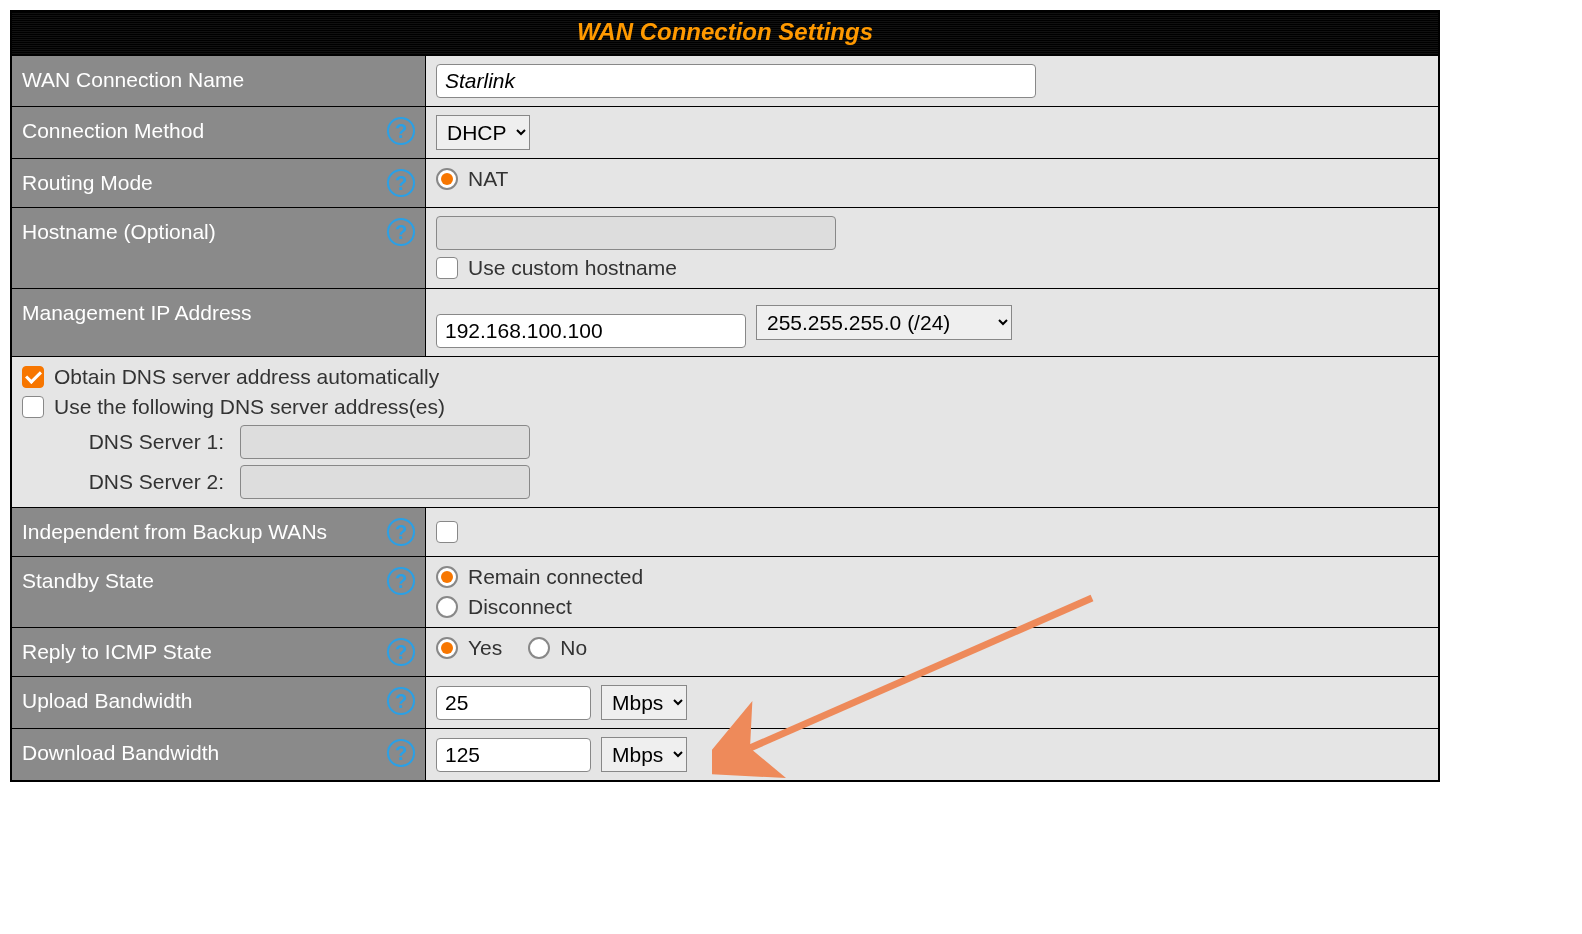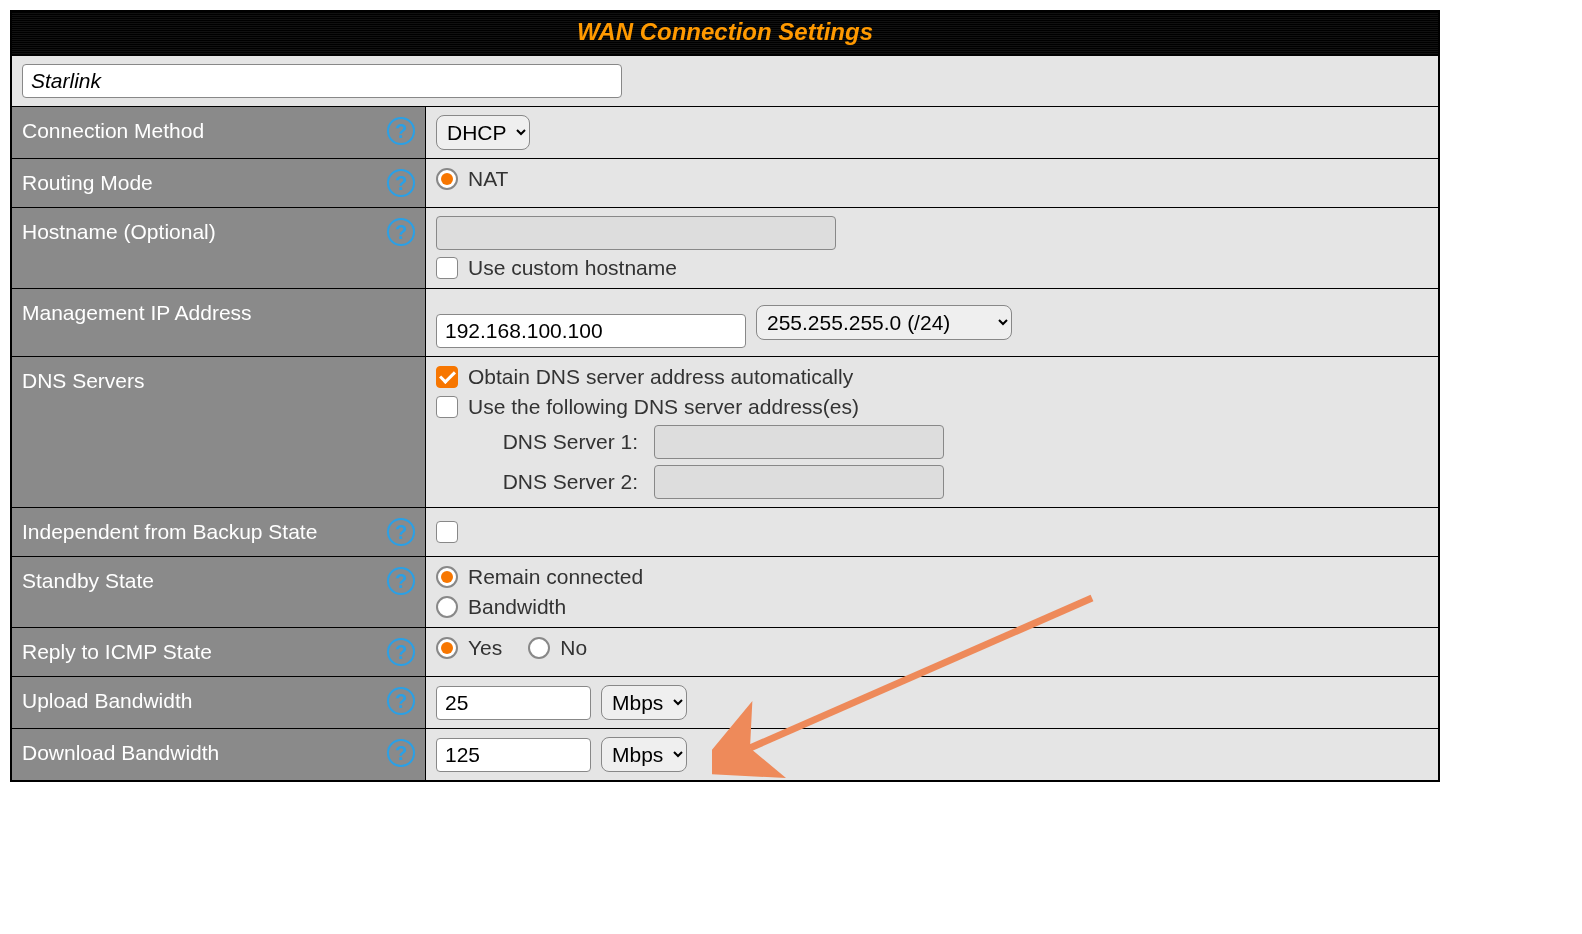--- a/index.html
+++ b/index.html
@@ -84,21 +84,21 @@
     font-family: inherit;
   }
   input[type=text].txt:disabled {
     background: #ddd;
     color: #999;
   }
   select.sel {
     font-size: 21px;
     padding: 4px 6px;
     border: 1px solid #888;
-    border-radius: 8px;
+    border-radius: 0;
     background: #efefef;
     font-family: inherit;
   }
   .wan-name-input { width: 600px; font-style: italic; }
   .ip-input { width: 310px; margin-top: 17px; }
   .bw-input { width: 155px; }
   .dns-input { width: 290px; }
   .radio {
     width: 22px;
     height: 22px;
@@ -159,20 +159,23 @@
     pointer-events: none;
   }
 </style>
 </head>
 <body>
 
 <div class="panel">
   <div class="panel-header">WAN Connection Settings</div>
 
   <div class="row">
+    <div class="label-cell">
+      <span class="label-text">WAN Connection Name</span>
+    </div>
     <div class="value-cell">
       <div class="value-line">
         <input type="text" class="txt wan-name-input" value="Starlink" style="">
       </div>
     </div>
   </div>
 
   <div class="row">
     <div class="label-cell">
       <span class="label-text">Connection Method</span>
@@ -224,23 +227,20 @@
       <div class="value-line">
         <input type="text" class="txt ip-input" value="192.168.100.100" style="">
         <select class="sel" style="width:256px">
           <option>255.255.255.0 (/24)</option>
         </select>
       </div>
     </div>
   </div>
 
   <div class="row">
-    <div class="label-cell">
-      <span class="label-text">DNS Servers</span>
-    </div>
     <div class="value-cell">
       <div class="value-line">
         <span class="chk checked"></span>
         <span>Obtain DNS server address automatically</span>
       </div>
       <div class="value-line">
         <span class="chk"></span>
         <span>Use the following DNS server address(es)</span>
       </div>
       <div class="sub-row">
@@ -249,21 +249,21 @@
       </div>
       <div class="sub-row">
         <span class="dns-label">DNS Server 2:</span>
         <input type="text" class="txt dns-input" disabled="" value="" style="">
       </div>
     </div>
   </div>
 
   <div class="row">
     <div class="label-cell">
-      <span class="label-text">Independent from Backup State</span>
+      <span class="label-text">Independent from Backup WANs</span>
       <span class="help-icon">?</span>
     </div>
     <div class="value-cell" style="justify-content:center">
       <div class="value-line">
         <span class="chk"></span>
       </div>
     </div>
   </div>
 
   <div class="row">
@@ -271,21 +271,21 @@
       <span class="label-text">Standby State</span>
       <span class="help-icon">?</span>
     </div>
     <div class="value-cell">
       <div class="value-line">
         <span class="radio checked"></span>
         <span>Remain connected</span>
       </div>
       <div class="value-line">
         <span class="radio"></span>
-        <span>Bandwidth</span>
+        <span>Disconnect</span>
       </div>
     </div>
   </div>
 
   <div class="row">
     <div class="label-cell">
       <span class="label-text">Reply to ICMP State</span>
       <span class="help-icon">?</span>
     </div>
     <div class="value-cell">

